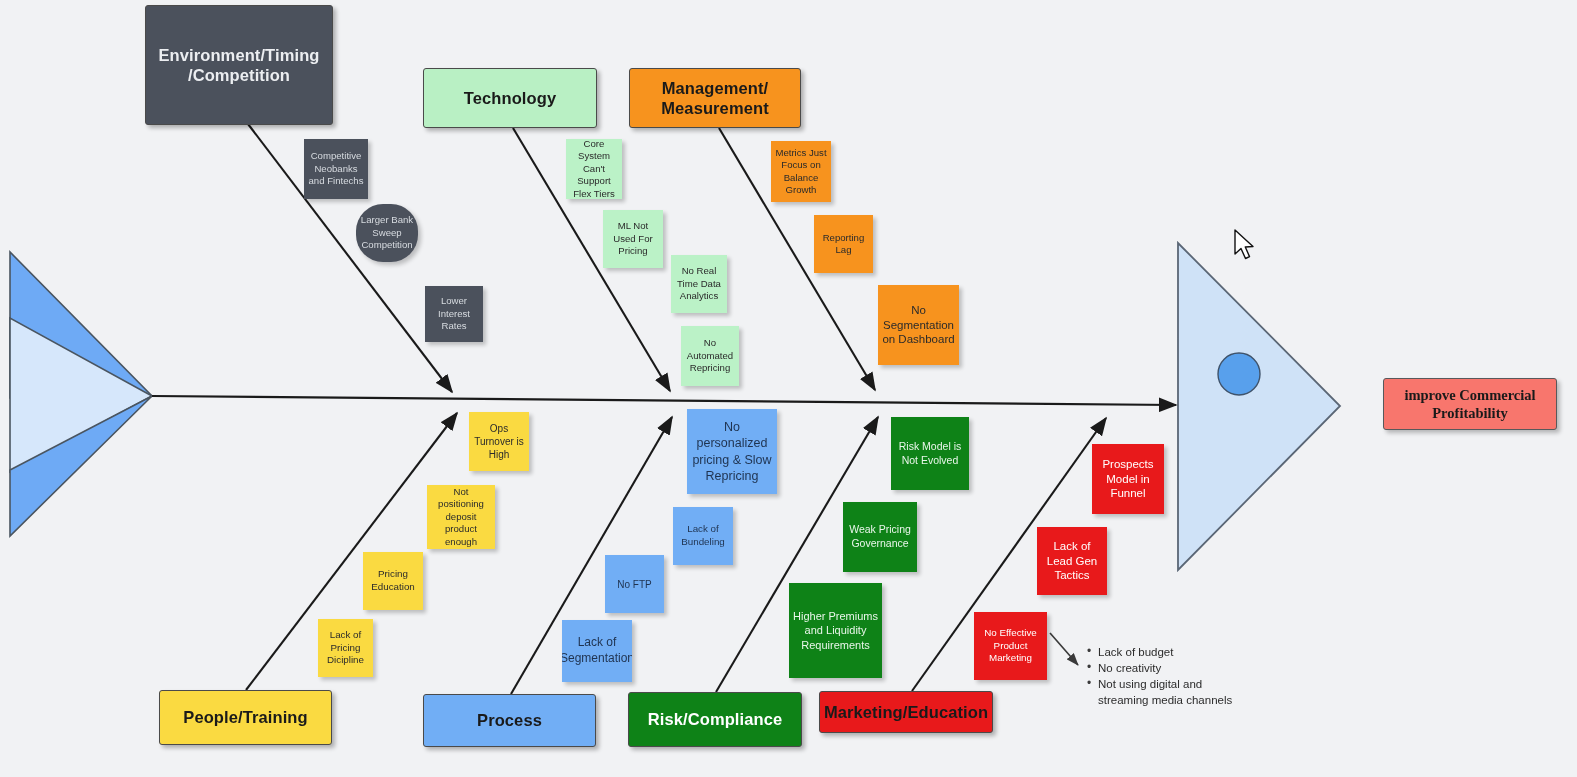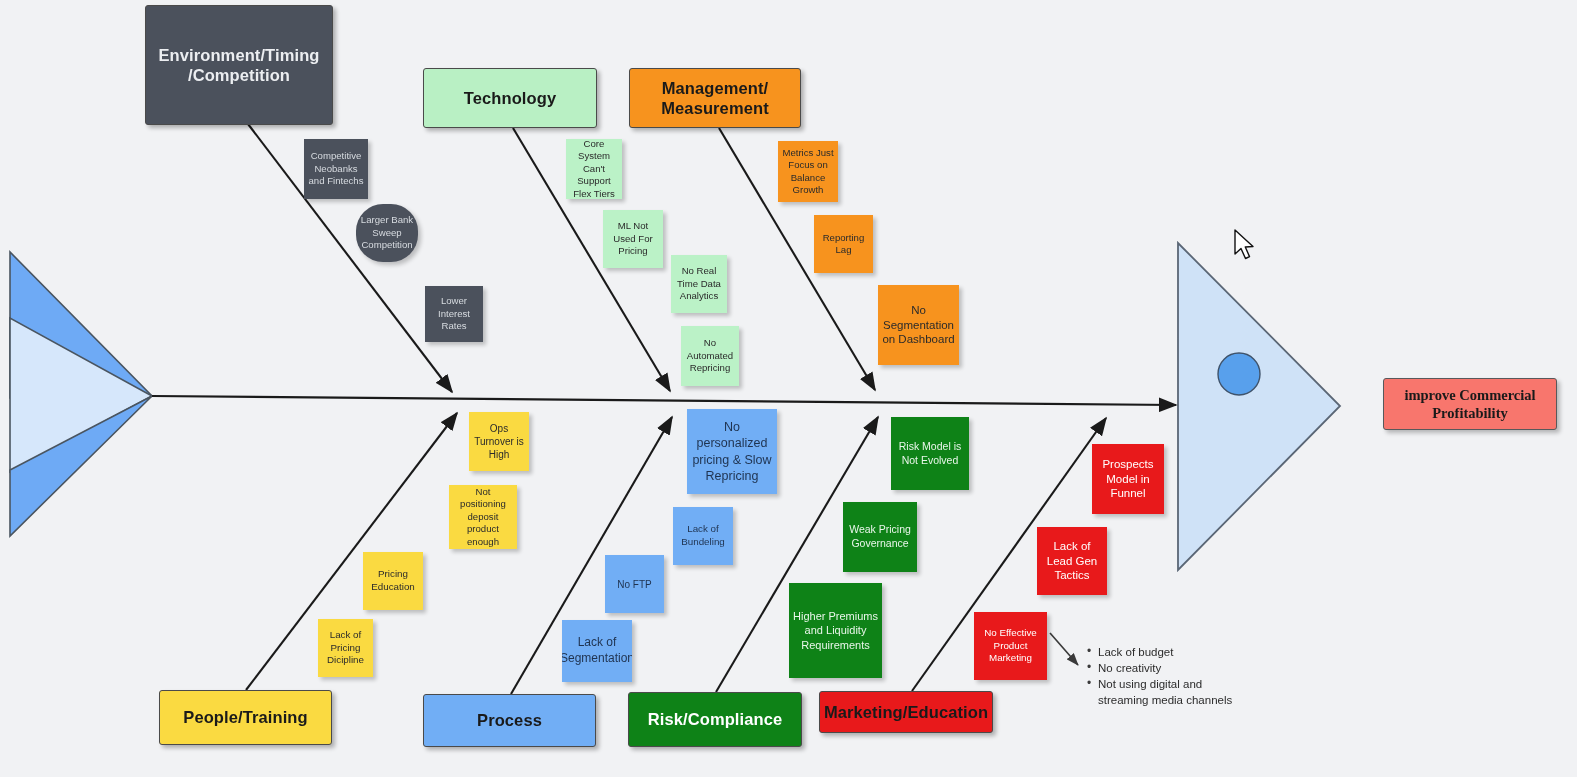--- a/index.html
+++ b/index.html
@@ -119,28 +119,28 @@
   <div class="cat" style="left:423px;top:68px;width:174px;height:60px;background:#b9f0c4;color:#1a1a1a;font-size:16.5px;">Technology</div>
 
   <div class="note" style="left:566px;top:139px;width:56px;height:60px;background:#bbf2c7;color:#2b2b2b;font-size:9.6px;">Core System Can't Support Flex Tiers</div>
   <div class="note" style="left:603px;top:210px;width:60px;height:58px;background:#bbf2c7;color:#2b2b2b;font-size:9.6px;">ML Not Used For Pricing</div>
   <div class="note" style="left:671px;top:255px;width:56px;height:58px;background:#bbf2c7;color:#2b2b2b;font-size:9.6px;">No Real Time Data Analytics</div>
   <div class="note" style="left:681px;top:326px;width:58px;height:60px;background:#bbf2c7;color:#2b2b2b;font-size:9.6px;">No Automated Repricing</div>
 
   <div class="cat" style="left:629px;top:68px;width:172px;height:60px;background:#f7931e;color:#1a1a1a;font-size:16.5px;white-space:pre-line;">Management/
 Measurement</div>
 
-  <div class="note" style="left:771px;top:141px;width:60px;height:61px;background:#f7931e;color:#2b2b2b;font-size:9.6px;margin-left:7px;">Metrics Just Focus on Balance Growth</div>
+  <div class="note" style="left:771px;top:141px;width:60px;height:61px;background:#f7931e;color:#2b2b2b;font-size:9.6px;">Metrics Just Focus on Balance Growth</div>
   <div class="note" style="left:814px;top:215px;width:59px;height:58px;background:#f7931e;color:#2b2b2b;font-size:9.6px;">Reporting Lag</div>
   <div class="note" style="left:878px;top:285px;width:81px;height:80px;background:#f7931e;color:#2b2b2b;font-size:11.5px;">No Segmentation on Dashboard</div>
 
   <div class="cat" style="left:159px;top:690px;width:173px;height:55px;background:#fada41;color:#1a1a1a;font-size:16.5px;">People/Training</div>
 
   <div class="note" style="left:469px;top:412px;width:60px;height:59px;background:#fada41;color:#2b2b2b;font-size:10px;">Ops Turnover is High</div>
-  <div class="note" style="left:449px;top:485px;width:68px;height:64px;background:#fada41;color:#2b2b2b;font-size:9.6px;">Not positioning deposit product enough</div>
+  <div class="note" style="left:427px;top:485px;width:68px;height:64px;background:#fada41;color:#2b2b2b;font-size:9.6px;">Not positioning deposit product enough</div>
   <div class="note" style="left:363px;top:552px;width:60px;height:58px;background:#fada41;color:#2b2b2b;font-size:9.8px;">Pricing Education</div>
   <div class="note" style="left:318px;top:619px;width:55px;height:58px;background:#fada41;color:#2b2b2b;font-size:9.8px;">Lack of Pricing Dicipline</div>
 
   <div class="cat" style="left:423px;top:694px;width:173px;height:53px;background:#71aef5;color:#1a1a1a;font-size:16.5px;">Process</div>
 
   <div class="note" style="left:687px;top:409px;width:90px;height:85px;background:#71aef5;color:#1f3350;font-size:12.5px;">No personalized pricing &amp; Slow Repricing</div>
   <div class="note" style="left:673px;top:507px;width:60px;height:58px;background:#71aef5;color:#1f3350;font-size:9.8px;">Lack of Bundeling</div>
   <div class="note" style="left:605px;top:555px;width:59px;height:58px;background:#71aef5;color:#1f3350;font-size:10px;">No FTP</div>
   <div class="note" style="left:562px;top:620px;width:70px;height:62px;background:#71aef5;color:#1f3350;font-size:12px;">Lack of Segmentation</div>
 

